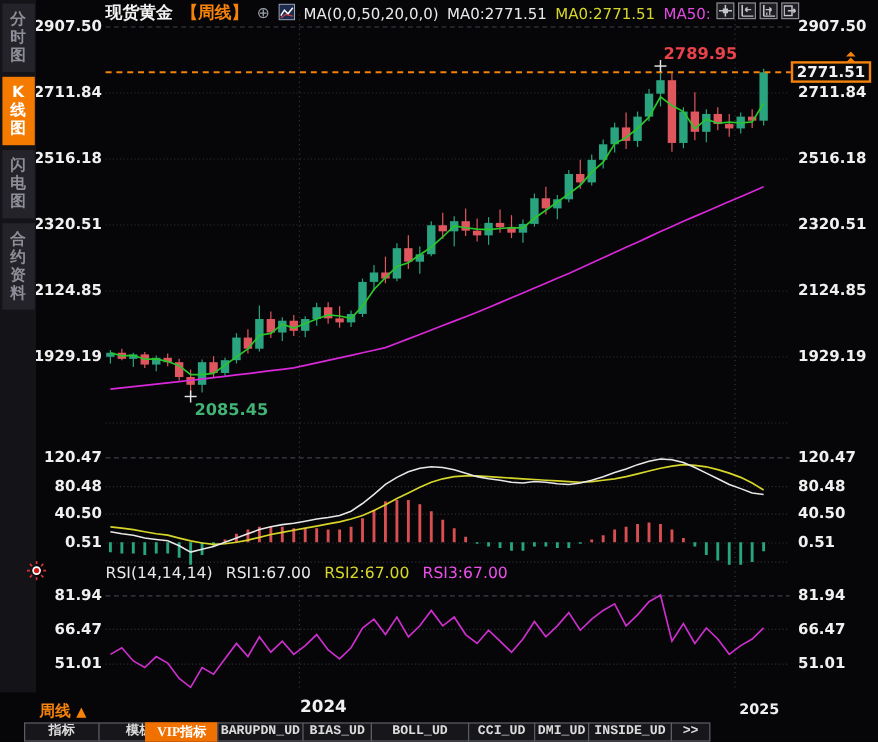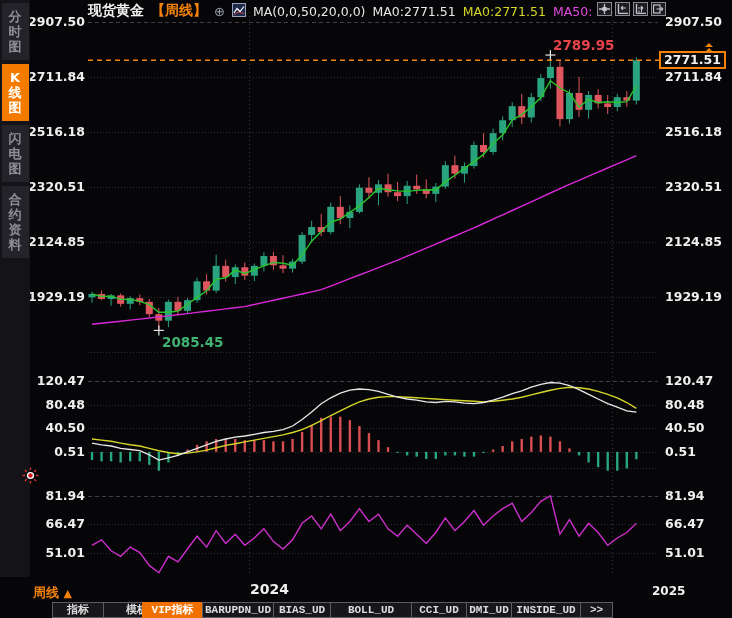--- a/index.html
+++ b/index.html
@@ -67,21 +67,21 @@
   #price-tag {
     position:absolute; left:659px; top:51px; width:67px; height:18px;
     background:#0a0a0c; border:2px solid #f5820a; color:#f2f2f2;
     font-size:12.5px; font-weight:700; line-height:14px; padding-left:3px; z-index:5;
   }
   #price-tag-marker { position:absolute; left:703px; top:39px; z-index:6; }
 
   
   #period-label { position:absolute; left:33px; top:584px; font-size:13px; font-weight:700; color:#f5820a; z-index:6; cursor:pointer; }
   #year-left  { position:absolute; left:250px; top:581px; font-size:14px; font-weight:700; color:#f0f0f0; z-index:6; }
-  #year-right { position:absolute; left:652px; top:584px; font-size:12px; font-weight:700; color:#f0f0f0; z-index:7; }
+  #year-right { position:absolute; left:616px; top:584px; font-size:12px; font-weight:700; color:#f0f0f0; z-index:7; }
   #watermark  { position:absolute; left:597px; top:556px; font-size:40px; font-weight:400;
                 color:rgba(205,210,220,0.88); letter-spacing:1px; z-index:5; }
 
   
   #toolbar {
     position:absolute; left:20px; top:602px; height:16px; display:flex; z-index:6;
   }
   .tb-item {
     height:16px; background:#17171b; border:1px solid #5c5c64; margin-right:-1px;
     color:#dcdcdc; font-family:"Liberation Mono","DejaVu Sans",monospace;
@@ -395,20 +395,26 @@
       <div class="axis-label axis-right" style="top: 444.6px;">0.51</div>
       <div class="axis-label axis-left" style="right: 647px; top: 489px;">81.94</div>
       <div class="axis-label axis-right" style="top: 489px;">81.94</div>
       <div class="axis-label axis-left" style="right: 647px; top: 517.31px;">66.47</div>
       <div class="axis-label axis-right" style="top: 517.31px;">66.47</div>
       <div class="axis-label axis-left" style="right: 647px; top: 545.602px;">51.01</div>
       <div class="axis-label axis-right" style="top: 545.602px;">51.01</div>
     </div>
 
 
+  <div class="panel-header" style="top:471px">
+    <span>RSI(14,14,14)</span>
+    <span>RSI1:67.00</span>
+    <span class="ph-yellow">RSI2:67.00</span>
+    <span class="ph-magenta">RSI3:67.00</span>
+  </div>
 
   <div id="high-label">2789.95</div>
   <div id="low-label">2085.45</div>
   <div id="price-tag">2771.51</div>
   <div id="price-tag-marker">
     <svg width="12" height="11">
         <path d="M6 0l4 4H2zM6 5l4 4H2z" fill="#f5820a"></path>
       </svg>
   </div>
 
@@ -420,23 +426,23 @@
       <circle cx="8.5" cy="8.5" r="3.6" fill="#ffffff"></circle>
       <circle cx="8.5" cy="8.5" r="2.2" fill="#d01818"></circle>
     </svg>
   </div>
 
   <div id="period-label"><span>周线</span> <span style="font-size:11px">▲</span></div>
   <div id="year-left">2024</div>
   <div id="year-right">2025</div>
 
   <div id="toolbar">
-      <div class="tb-item" style="width: 52px; margin-left: 32px;">指标</div>
+      <div class="tb-item" style="width: 63px;">指标</div>
       <div class="tb-item" style="width: 40px; padding-left: 28px;">模板</div>
-      <div class="tb-item active" style="width: 61px;">VIP指标</div>
+      <div class="tb-item active" style="width: 61px; font-family: Liberation Serif, serif;">VIP指标</div>
       <div class="tb-item" style="width: 72px;">BARUPDN_UD</div>
       <div class="tb-item" style="width: 58px;">BIAS_UD</div>
       <div class="tb-item" style="width: 82px;">BOLL_UD</div>
       <div class="tb-item" style="width: 56px;">CCI_UD</div>
       <div class="tb-item" style="width: 46px;">DMI_UD</div>
       <div class="tb-item" style="width: 70px;">INSIDE_UD</div>
       <div class="tb-item" style="width: 33px;">&gt;&gt;</div>
     </div>
 
 </div>

